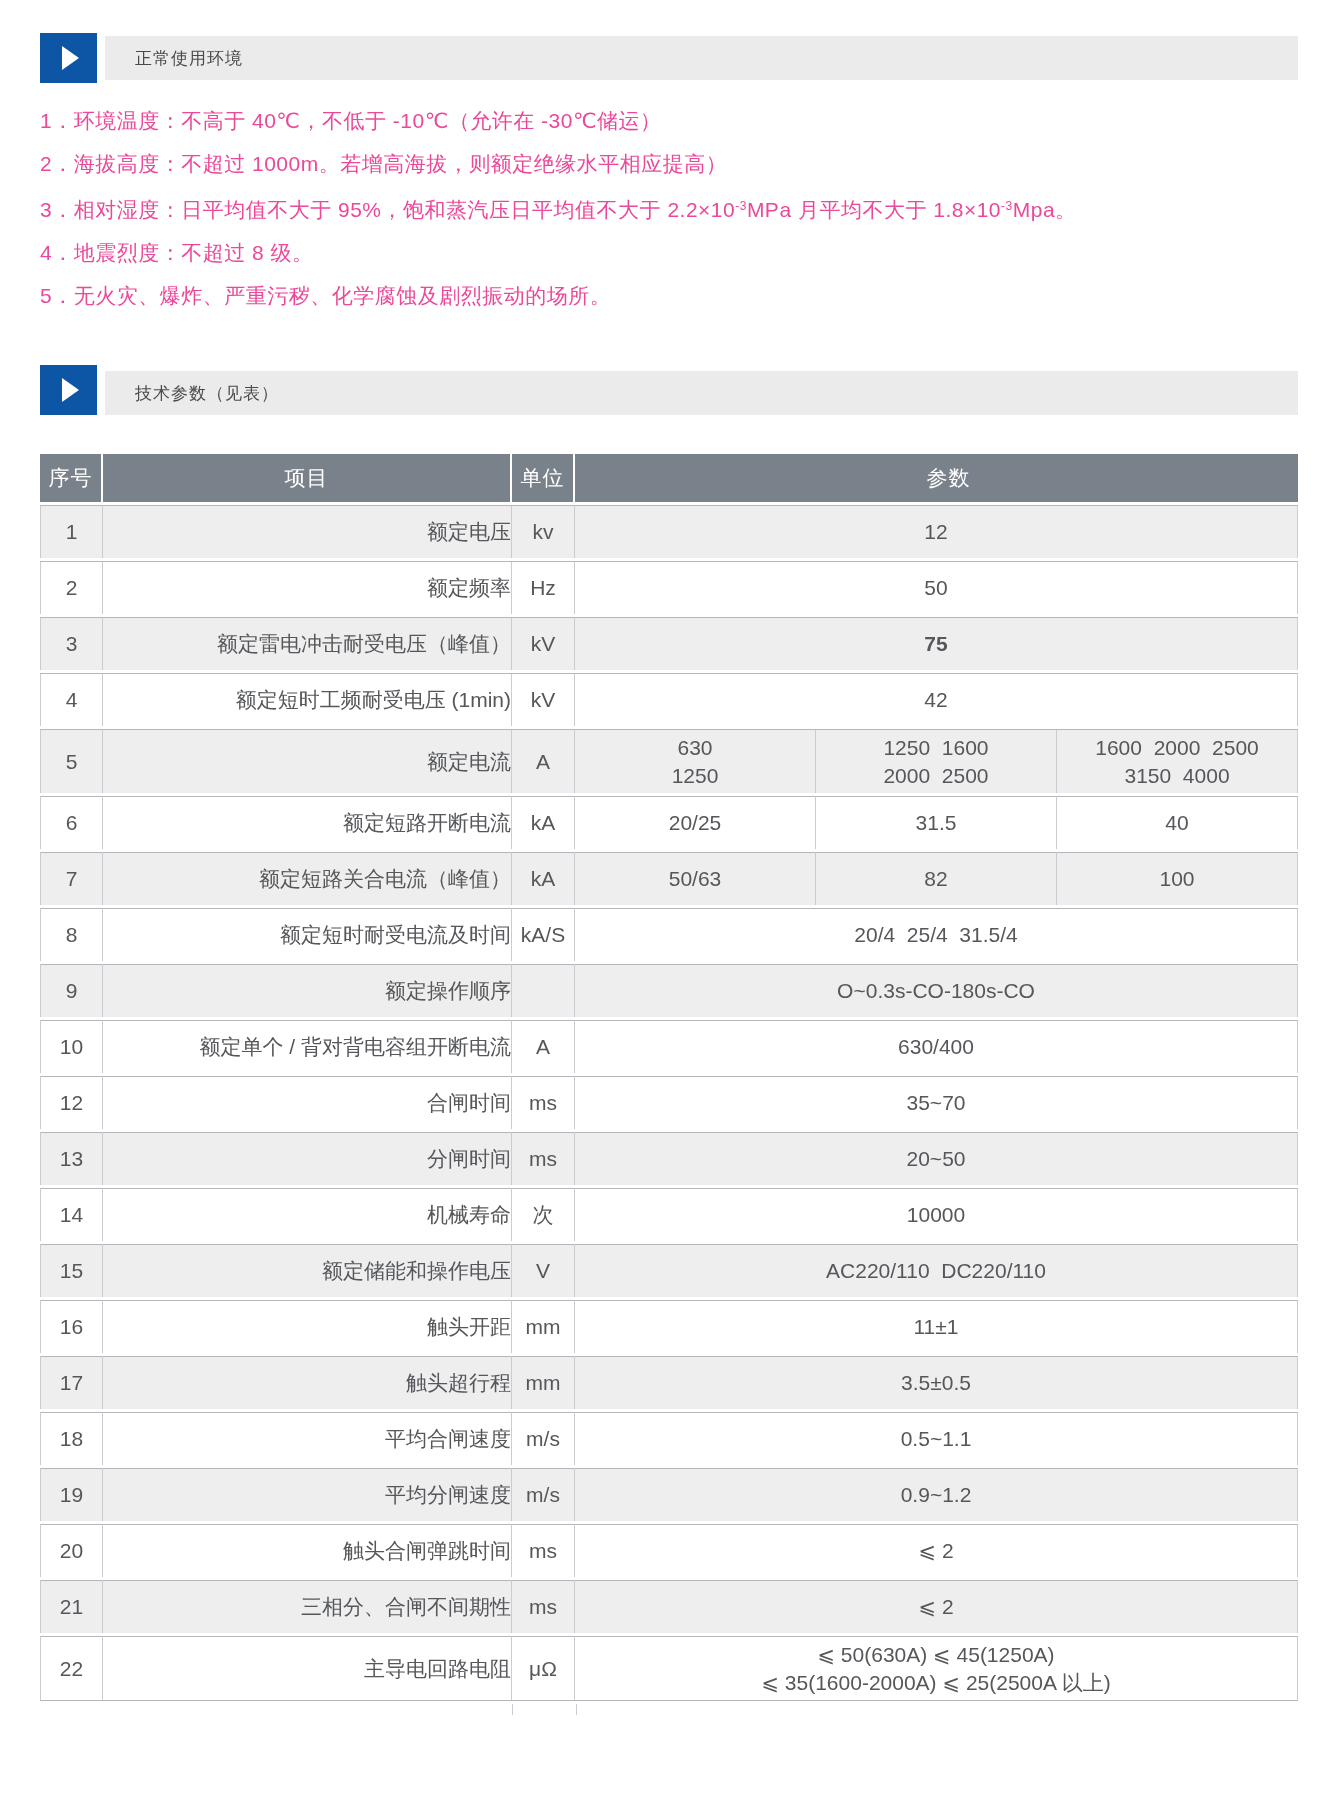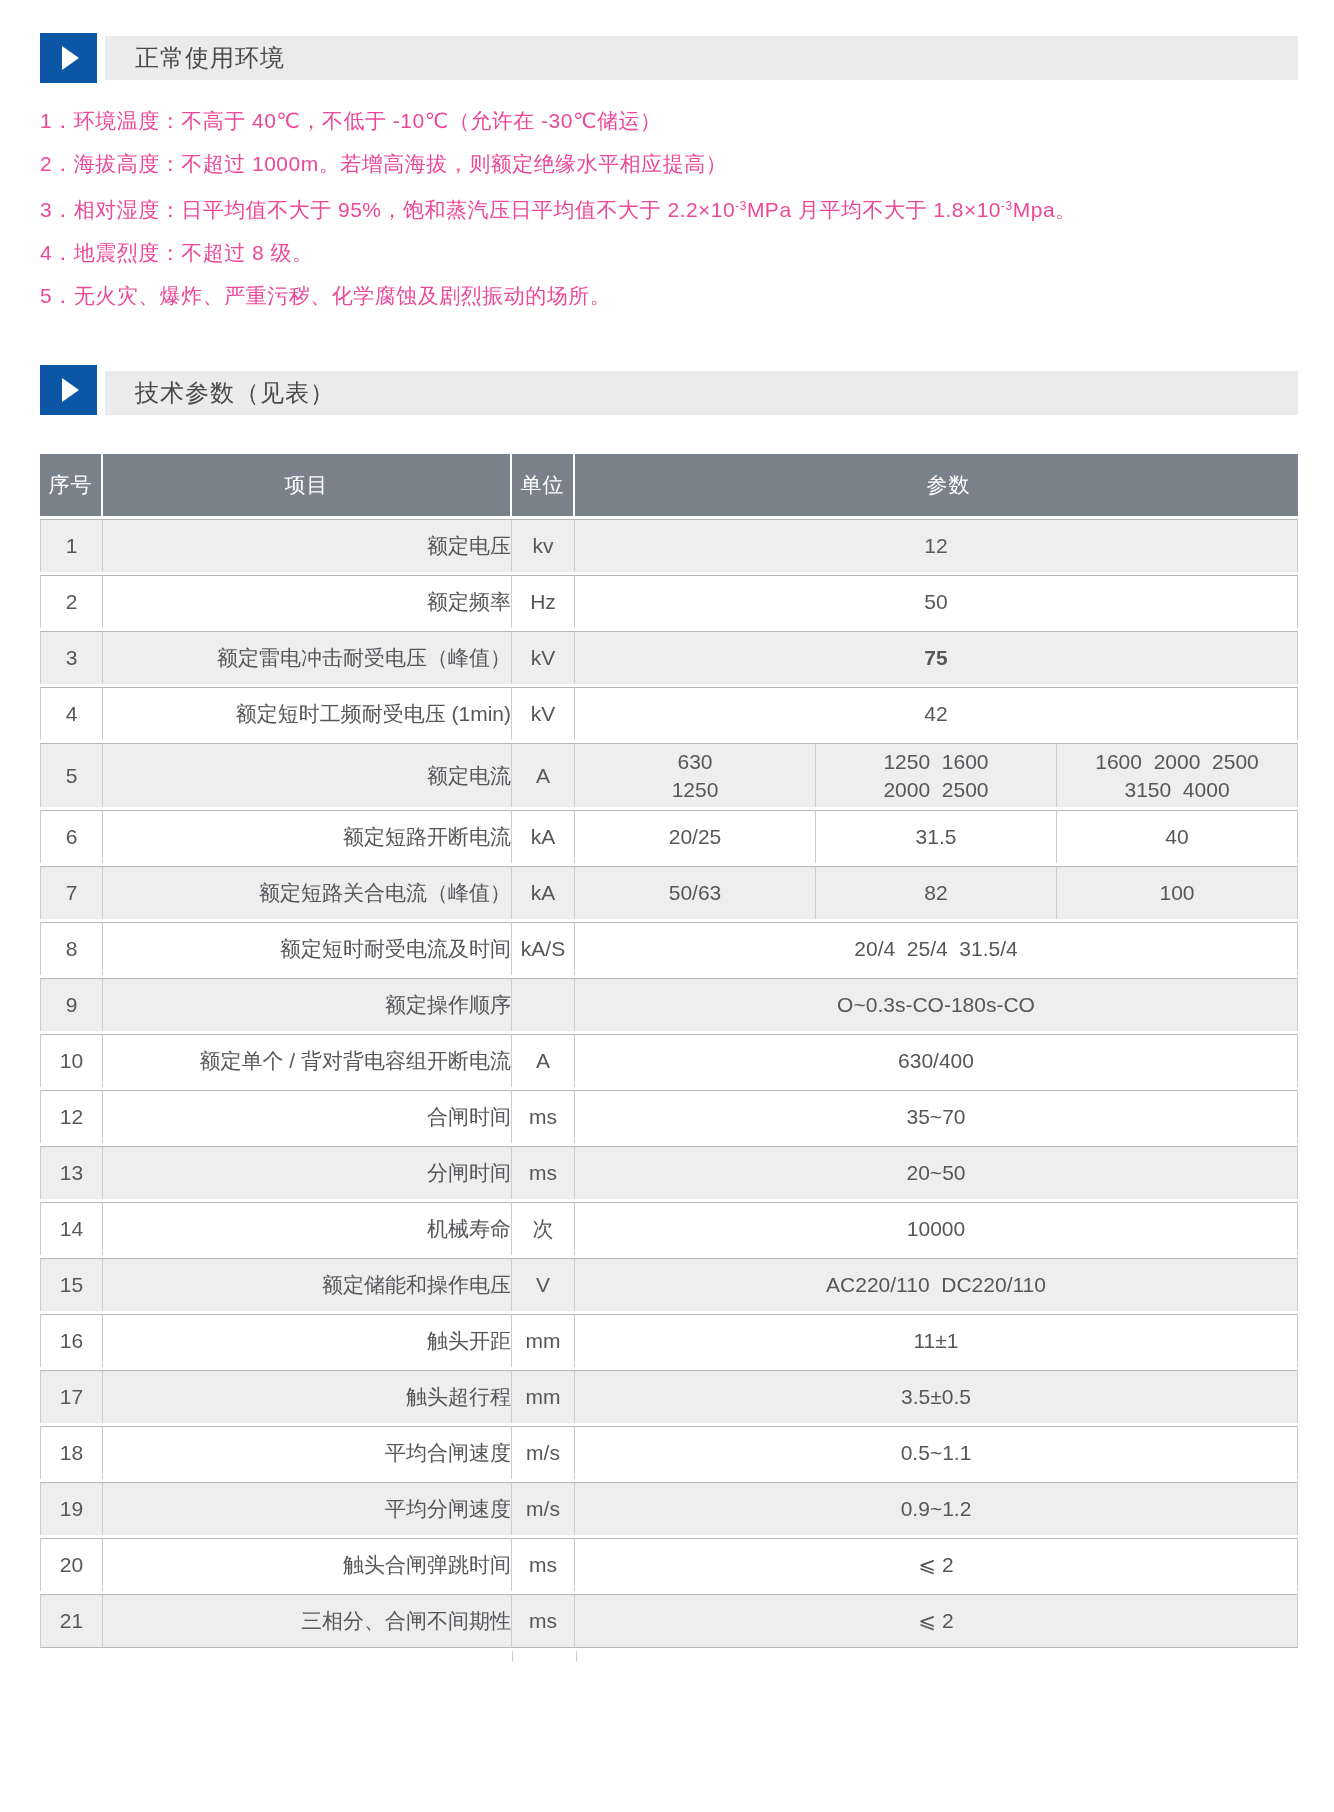--- a/index.html
+++ b/index.html
@@ -15,39 +15,39 @@
     display:flex;align-items:center;justify-content:center;
   }
   .sec-header .tri{
     width:0;height:0;border-left:17px solid #ffffff;
     border-top:12px solid transparent;border-bottom:12px solid transparent;
     margin-left:4px;
   }
   .sec-header .bar{
     flex:1;height:44px;background:#ebebeb;margin-top:3px;margin-left:8px;
     display:flex;align-items:center;padding-left:30px;
-    font-size:24px;color:#4a4a4a;letter-spacing:1px;
+    font-size:17px;color:#4a4a4a;letter-spacing:1px;
   }
   #sec1{margin-top:33px;}
   #sec2{margin-top:56px;align-items:flex-end;}
   
   .env-list{list-style:none;margin:24px 40px 0 40px;padding:0;}
   .env-list li{
     font-size:21px;line-height:27px;margin:0 0 16px 0;color:#ec4899;
     letter-spacing:0.5px;
   }
   .env-list sup{font-size:12px;vertical-align:7px;}
   
   table.params{
     width:1258px;margin:36px 36px 0 40px;
     border-collapse:separate;border-spacing:0 3px;table-layout:fixed;
     font-size:21px;color:#55575a;
   }
   table.params thead th{
-    height:62px;background:#79828b;color:#ffffff;font-weight:400;
+    height:48px;background:#79828b;color:#ffffff;font-weight:400;
     font-size:21px;letter-spacing:1px;border-right:2px solid #ffffff;
     padding:0;
     margin-top:32px;
   }
   table.params thead th:last-child{border-right:none;padding-left:24px;}
   table.params tbody td{
     height:52px;text-align:center;padding:0;
     border-top:1px solid #b2b7bc;border-right:1px solid #c9ccd0;
     white-space:pre-wrap;line-height:1.3;
   }
@@ -232,16 +232,23 @@
         <td class="item">触头合闸弹跳时间</td>
         <td class="unit">ms</td>
         <td class="val" colspan="3">⩽ 2</td>
       </tr>
       <tr class="stripe">
         <td class="no">21</td>
         <td class="item">三相分、合闸不间期性</td>
         <td class="unit">ms</td>
         <td class="val" colspan="3">⩽ 2</td>
       </tr>
+      <tr class="tall">
+        <td class="no">22</td>
+        <td class="item">主导电回路电阻</td>
+        <td class="unit">μΩ</td>
+        <td class="val" colspan="3">⩽ 50(630A) ⩽ 45(1250A)
+⩽ 35(1600-2000A) ⩽ 25(2500A 以上)</td>
+      </tr>
     </tbody>
 </table>
 
 <div class="table-cut"></div>
 
 </body></html>

